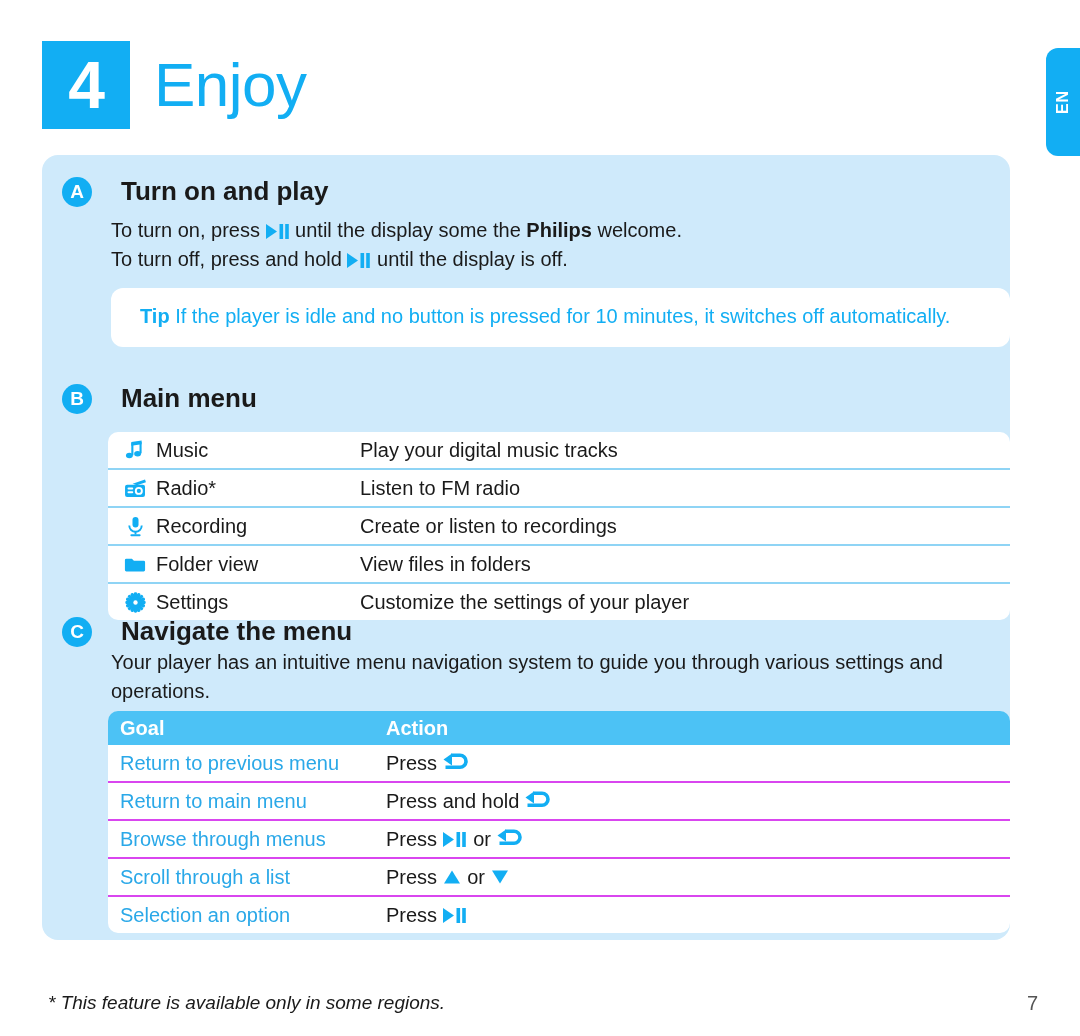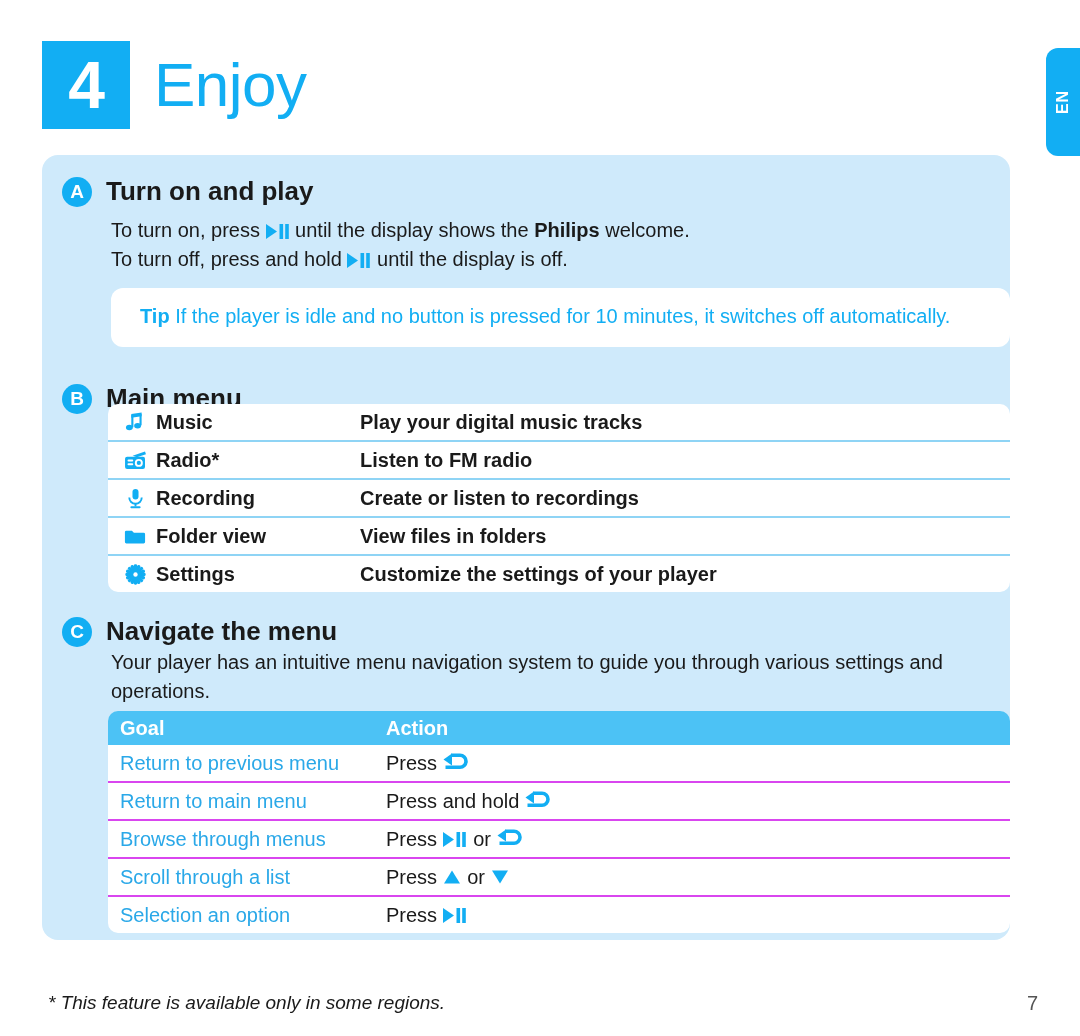--- a/index.html
+++ b/index.html
@@ -90,21 +90,21 @@
     border-radius: 50%;
     background: #12aef3;
     color: #ffffff;
     font-size: 19px;
     font-weight: bold;
     text-align: center;
     line-height: 30px;
     flex: 0 0 auto;
   }
   .sec-title {
-    margin-left: 14px;
+    margin-left: 29px;
     font-size: 26px;
     font-weight: bold;
     color: #1a1a1a;
   }
 
   .body-text {
     position: absolute;
     font-size: 20px;
     color: #1a1a1a;
     line-height: 29px;
@@ -242,41 +242,41 @@
   <div class="badge">A</div>
   <div class="sec-title">Turn on and play</div>
 </div>
 
 <div class="body-text" style="left:111px; top:216px; width:880px;">
   <div>
     <span>To turn on, press </span><svg class="ic playpause" viewBox="0 0 24 17">
         <polygon points="0,1 11,8.5 0,16" fill="#12aef3"></polygon>
         <rect x="13.5" y="1" width="3.6" height="15" fill="#12aef3"></rect>
         <rect x="19.2" y="1" width="3.6" height="15" fill="#12aef3"></rect>
-      </svg><span> until the display shows the </span><b>Philips</b><span> welcome.</span>
+      </svg><span> until the display some the </span><b>Philips</b><span> welcome.</span>
   </div>
   <div>
     <span>To turn off, press and hold </span><svg class="ic playpause" viewBox="0 0 24 17">
         <polygon points="0,1 11,8.5 0,16" fill="#12aef3"></polygon>
         <rect x="13.5" y="1" width="3.6" height="15" fill="#12aef3"></rect>
         <rect x="19.2" y="1" width="3.6" height="15" fill="#12aef3"></rect>
       </svg><span> until the display is off.</span>
   </div>
 </div>
 
 <div class="tip-box">
   <b>Tip</b><span> If the player is idle and no button is pressed for 10 minutes, it switches off automatically.</span>
 </div>
 
 <div class="sec-head" style="left:62px; top:383px;">
   <div class="badge">B</div>
   <div class="sec-title">Main menu</div>
 </div>
 
-<div class="tbl" id="main-menu-table" style="left:108px; top:404px; width:902px;font-weight:bold;">
+<div class="tbl" id="main-menu-table" style="left:108px; top:432px; width:902px;">
     <div class="trow">
       <div class="cell-icon">
         <svg class="ic" viewBox="0 0 22 22" width="21" height="21">
           <rect x="6.6" y="3" width="2.2" height="13" fill="#12aef3"></rect>
           <rect x="15.2" y="2" width="2.2" height="12" fill="#12aef3"></rect>
           <polygon points="6.6,2.2 17.4,0.6 17.4,4.4 6.6,6.0" fill="#12aef3"></polygon>
           <ellipse cx="4.6" cy="16.3" rx="3.6" ry="2.9" fill="#12aef3"></ellipse>
           <ellipse cx="13.2" cy="14.3" rx="3.6" ry="2.9" fill="#12aef3"></ellipse>
         </svg>
       </div>

